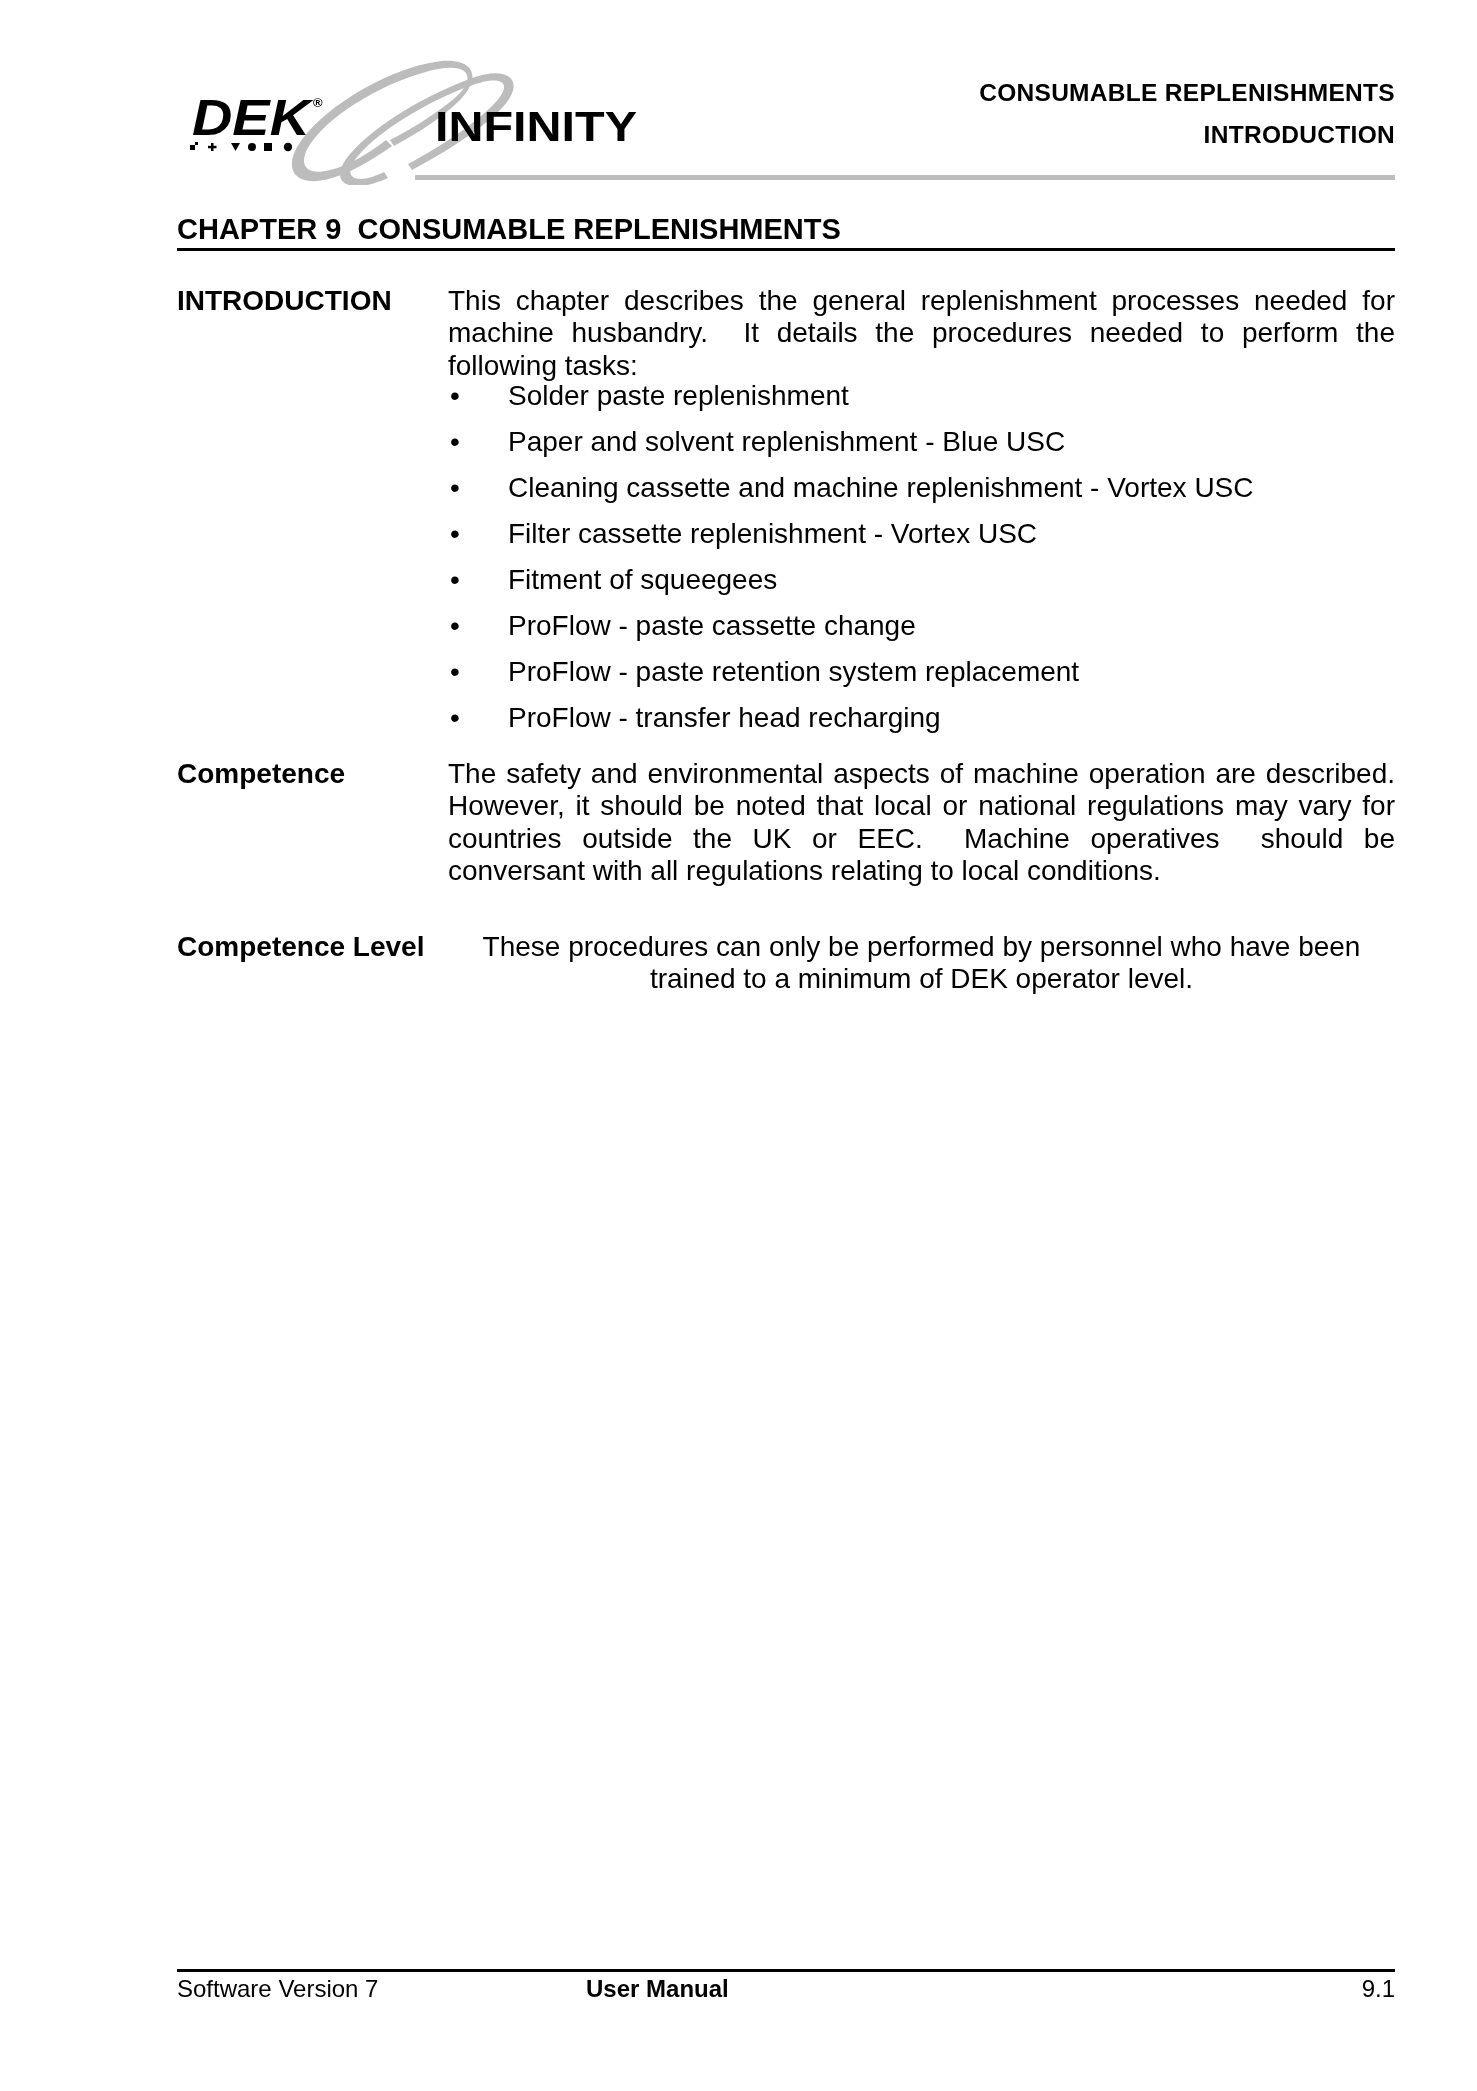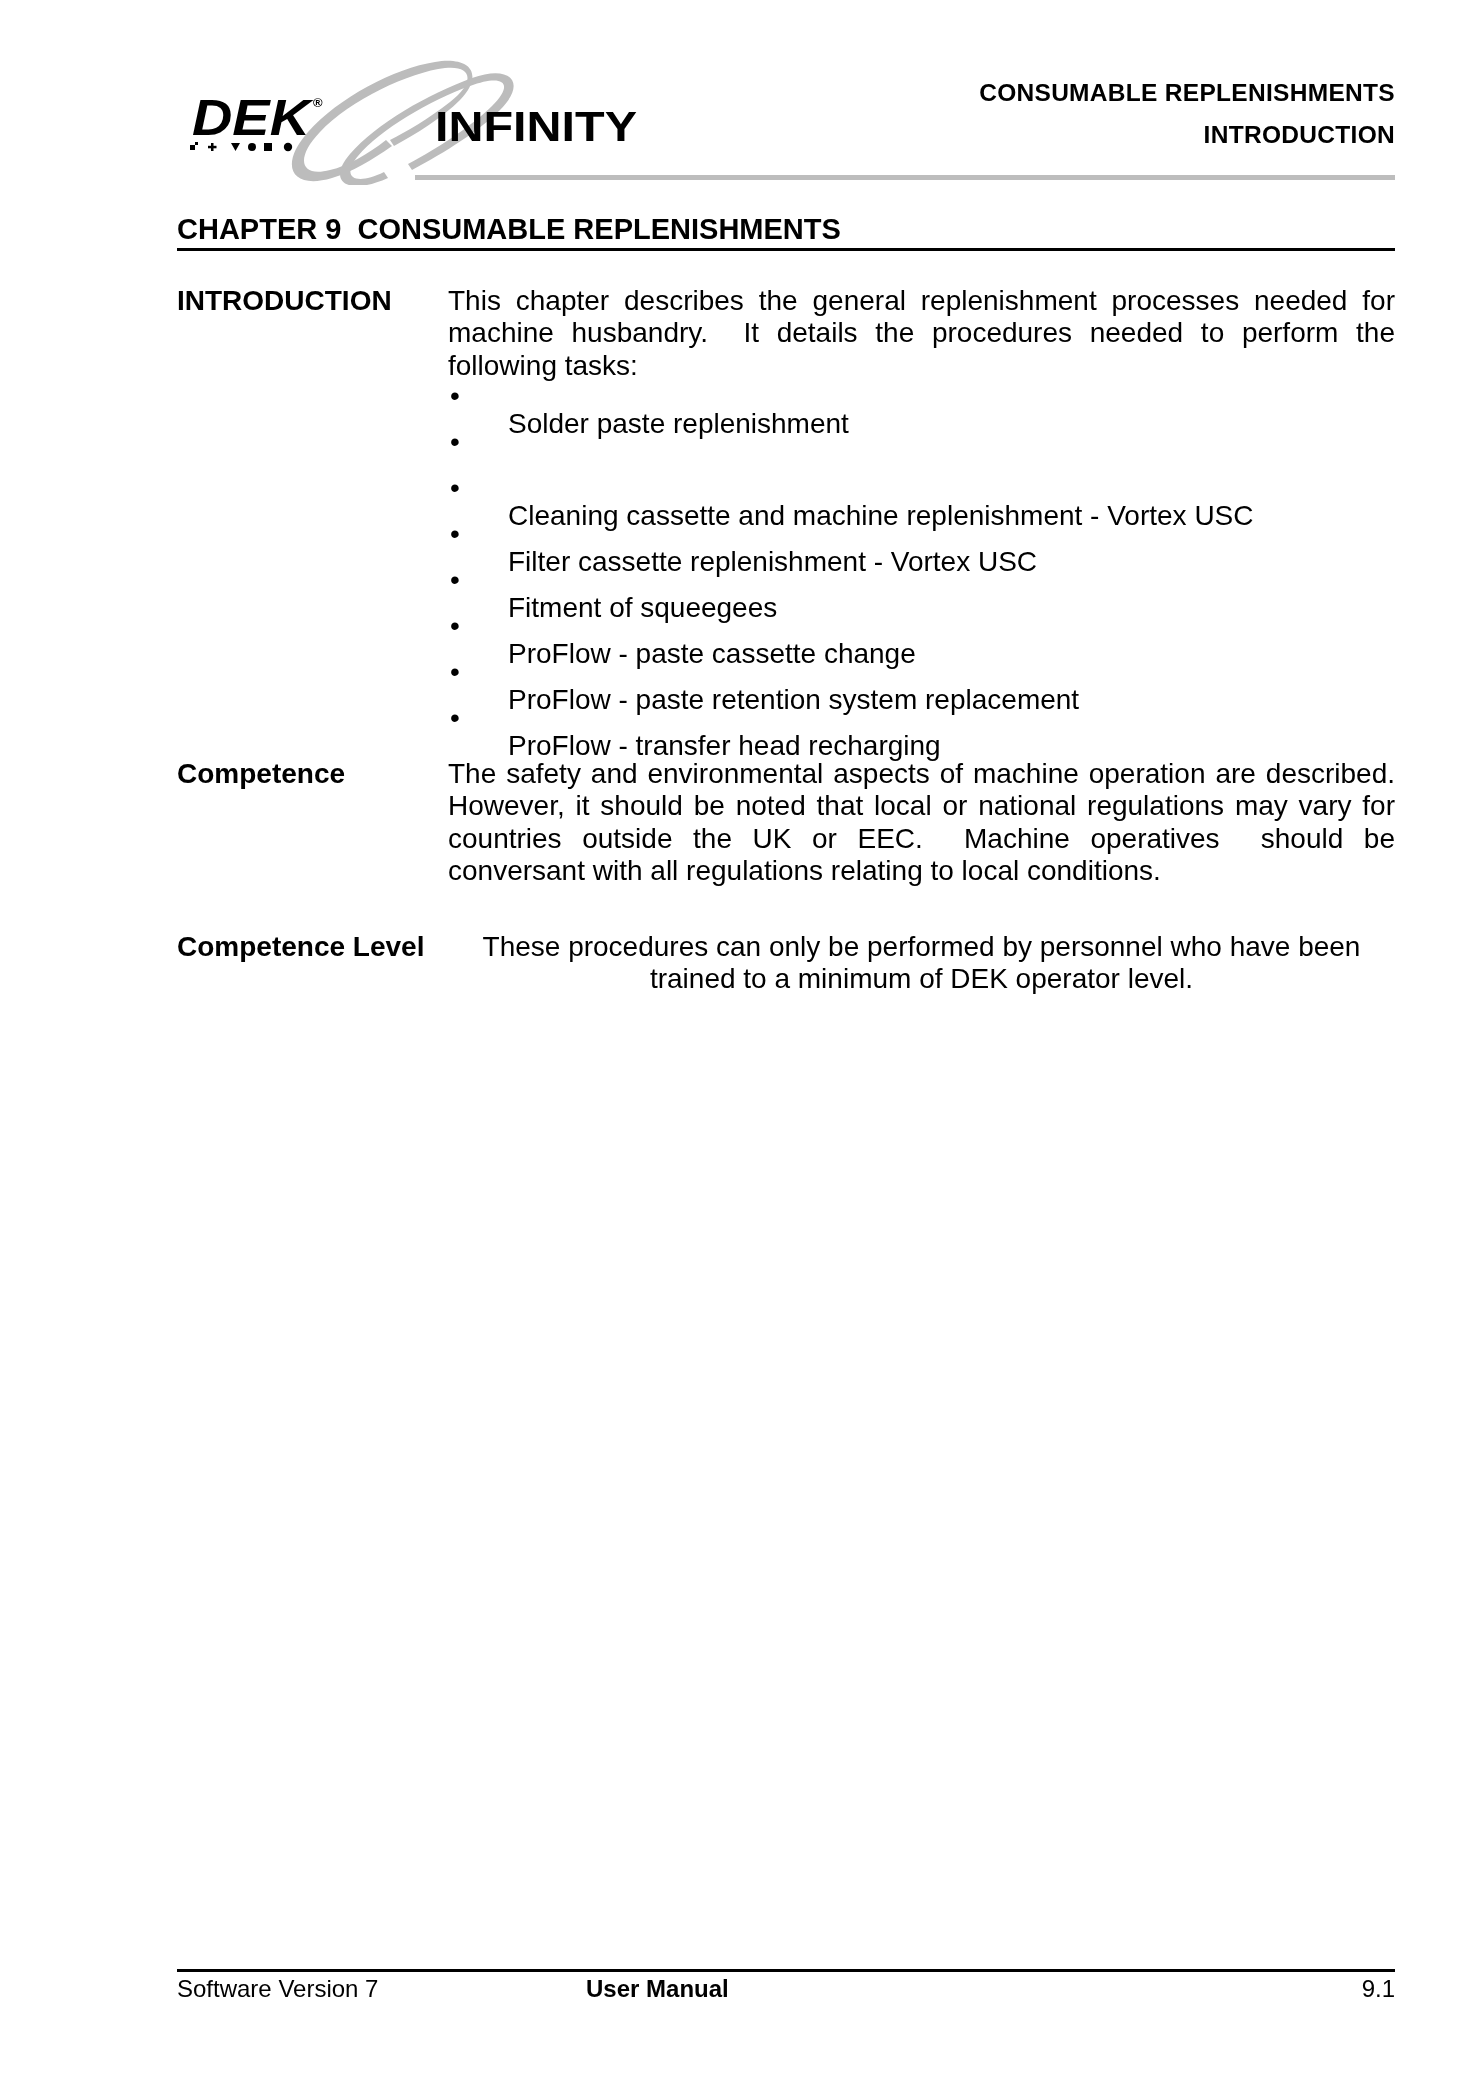--- a/index.html
+++ b/index.html
@@ -17,21 +17,21 @@
   #chapter-title { left: 177px; top: 211px; font-size: 29px; font-weight: bold; white-space: nowrap; line-height: 36px; }
   #chapter-rule { left: 177px; top: 248px; width: 1218px; height: 2.5px; background: #000; }
 
   
   .side-head { left: 177px; font-size: 28px; font-weight: bold; line-height: 32px; white-space: nowrap; }
   .body-col { left: 448px; width: 947px; font-size: 28px; line-height: 32.3px; text-align: center; }
   .justify { text-align: justify; }
   .bullets { left: 448px; width: 947px; margin: 0; padding: 0; list-style: none; font-size: 28px; }
   .bullets li { position: relative; height: 46px; line-height: 32px; white-space: nowrap; }
   .bullets .dot { position: absolute; left: -3px; top: 0; width: 20px; text-align: center; }
-  .bullets .txt { position: absolute; left: 60px; top: 0; margin-top: 28px; }
+  .bullets .txt { position: absolute; left: 60px; top: 0; }
 
   
   #footer-rule { left: 177px; top: 1969px; width: 1218px; height: 2.5px; background: #000; }
   .footer-text { top: 1975px; font-size: 24px; line-height: 28px; white-space: nowrap; text-align: center; }
   #footer-left { left: 177px; }
   #footer-center { left: 586px; width: 400px; text-align: left; font-weight: bold; }
   #footer-right { right: 82px; }
 </style>
 </head>
 <body>
@@ -75,20 +75,21 @@
 <div class="abs serif side-head" style="top:285px;">INTRODUCTION</div>
 <div class="abs serif body-col justify" style="top:285px;">This chapter describes the general replenishment processes needed for machine husbandry. &nbsp;It details the procedures needed to perform the following tasks:</div>
 
 <ul class="abs serif bullets" style="top:380px;">
   <li>
       <span class="dot">•</span>
       <span class="txt">Solder paste replenishment</span>
     </li>
   <li>
       <span class="dot">•</span>
+      <span class="txt">Paper and solvent replenishment - Blue USC</span>
     </li>
   <li>
       <span class="dot">•</span>
       <span class="txt">Cleaning cassette and machine replenishment - Vortex USC</span>
     </li>
   <li>
       <span class="dot">•</span>
       <span class="txt">Filter cassette replenishment - Vortex USC</span>
     </li>
   <li>

